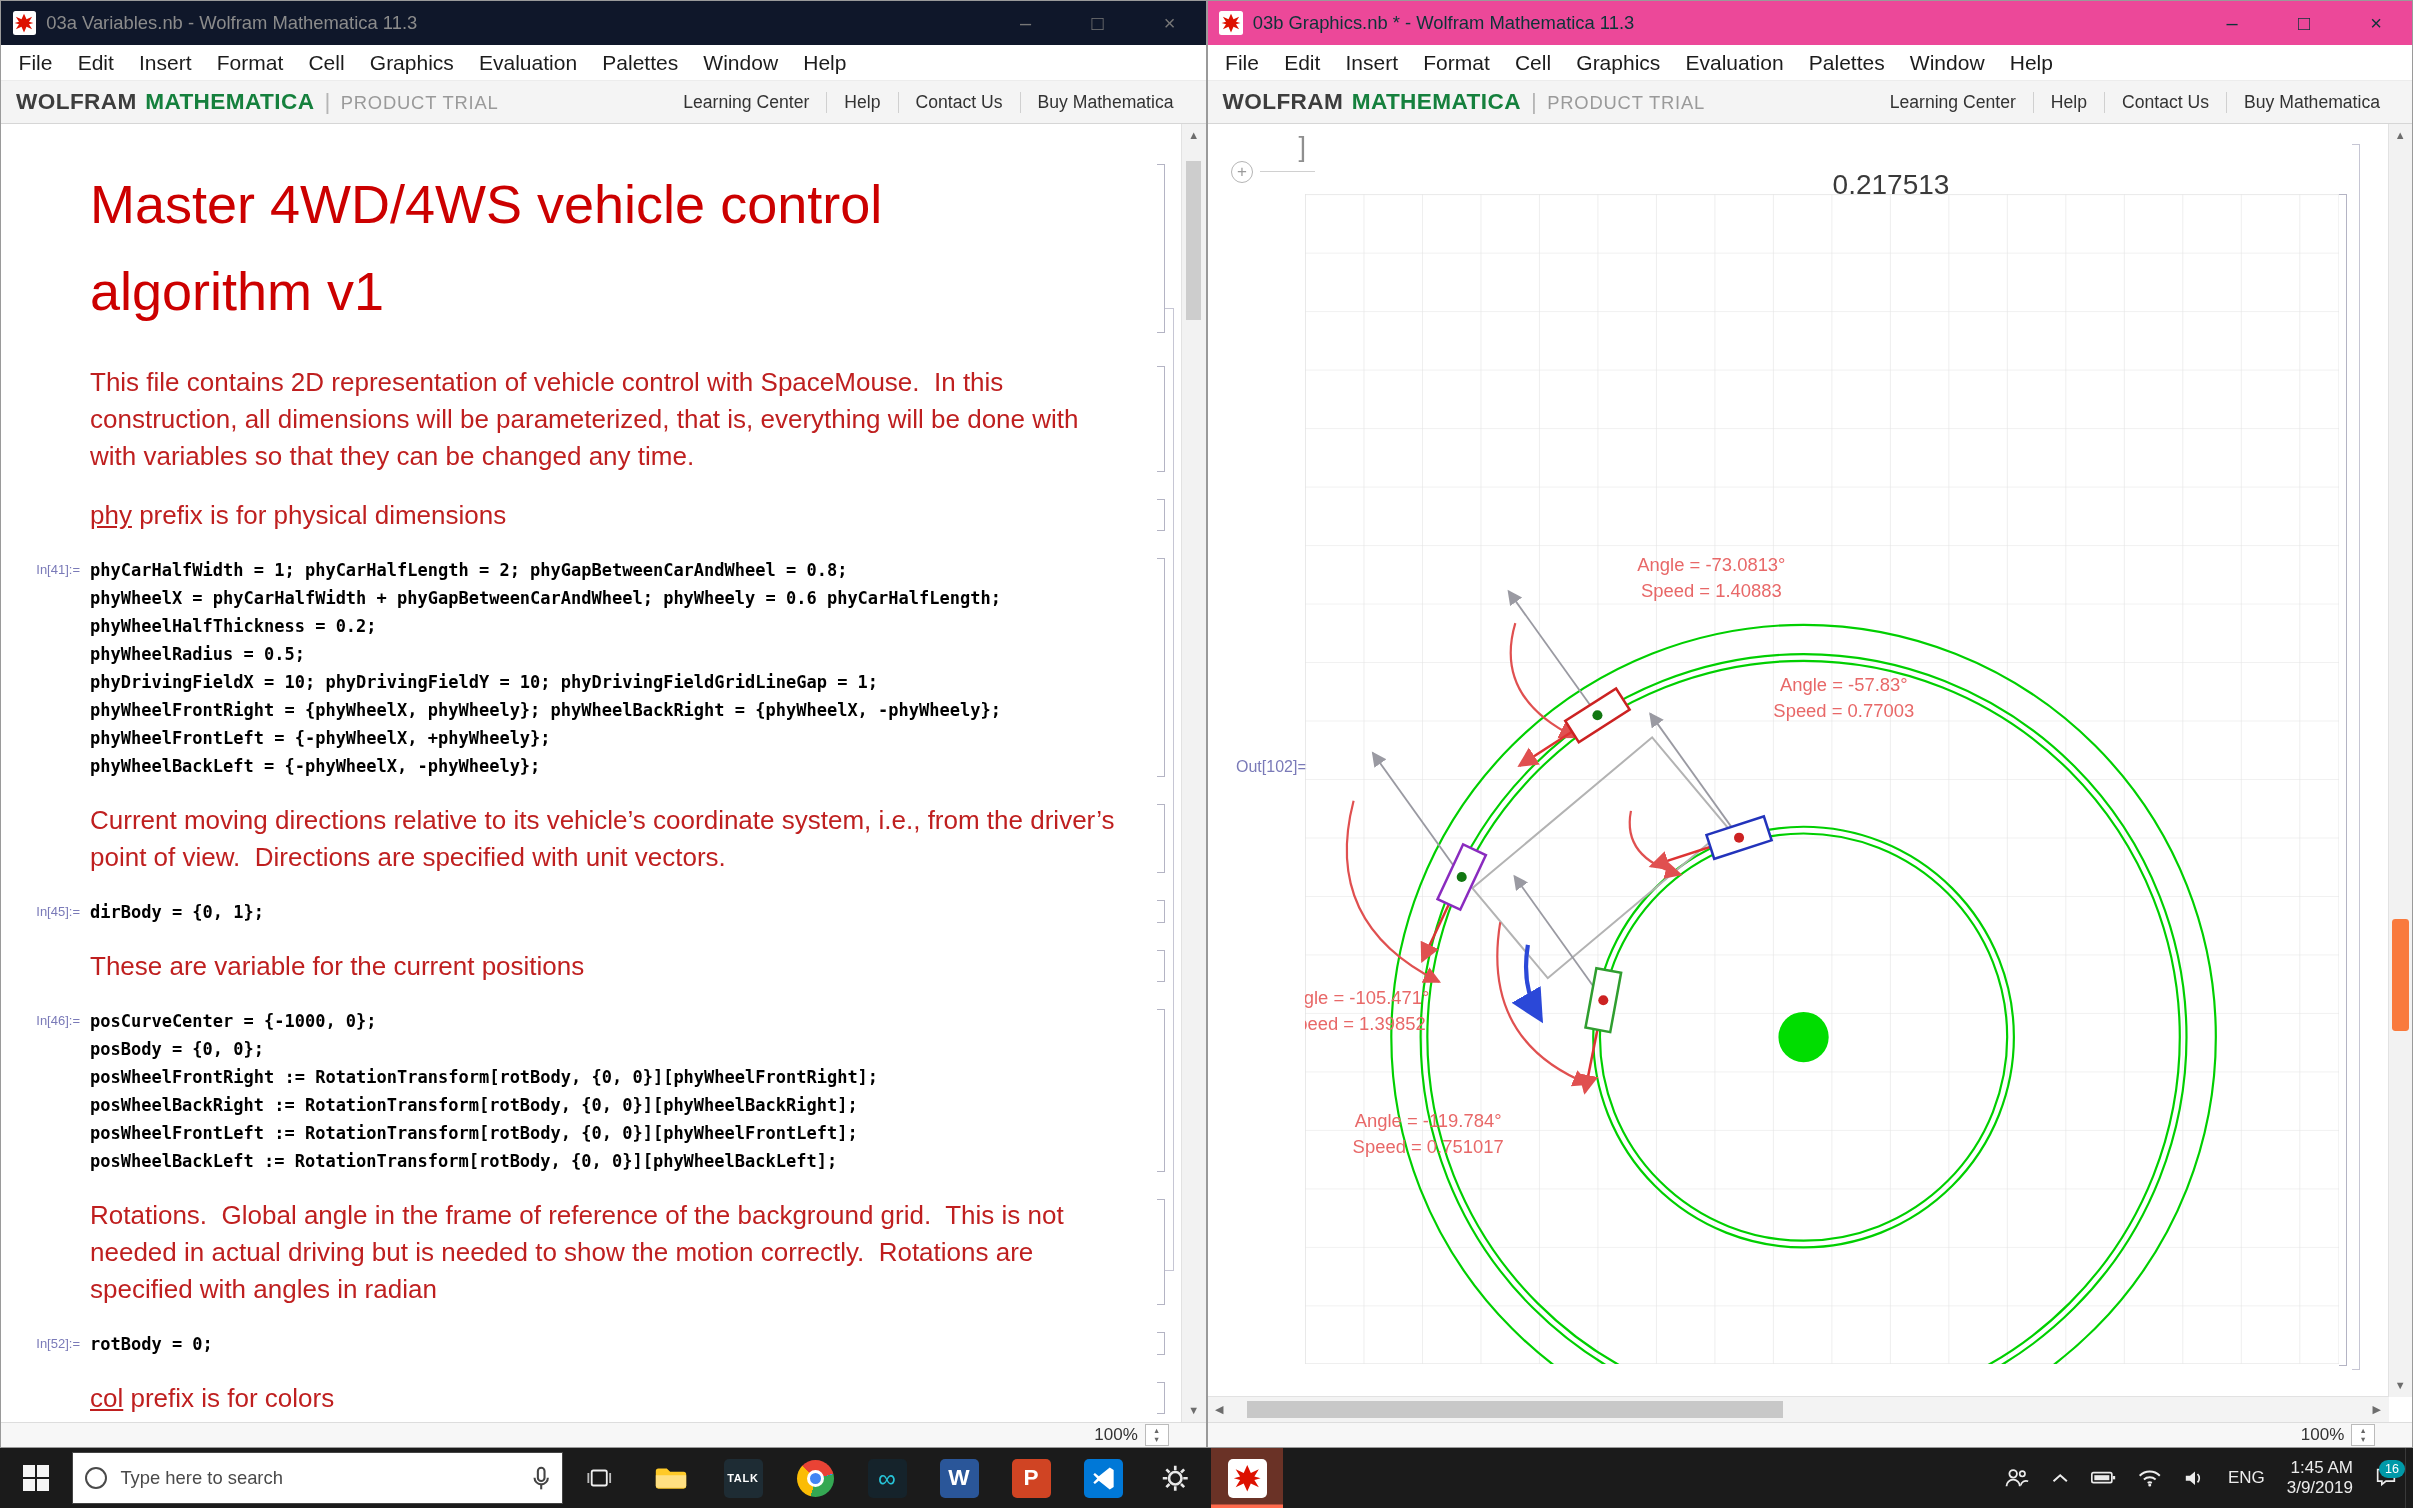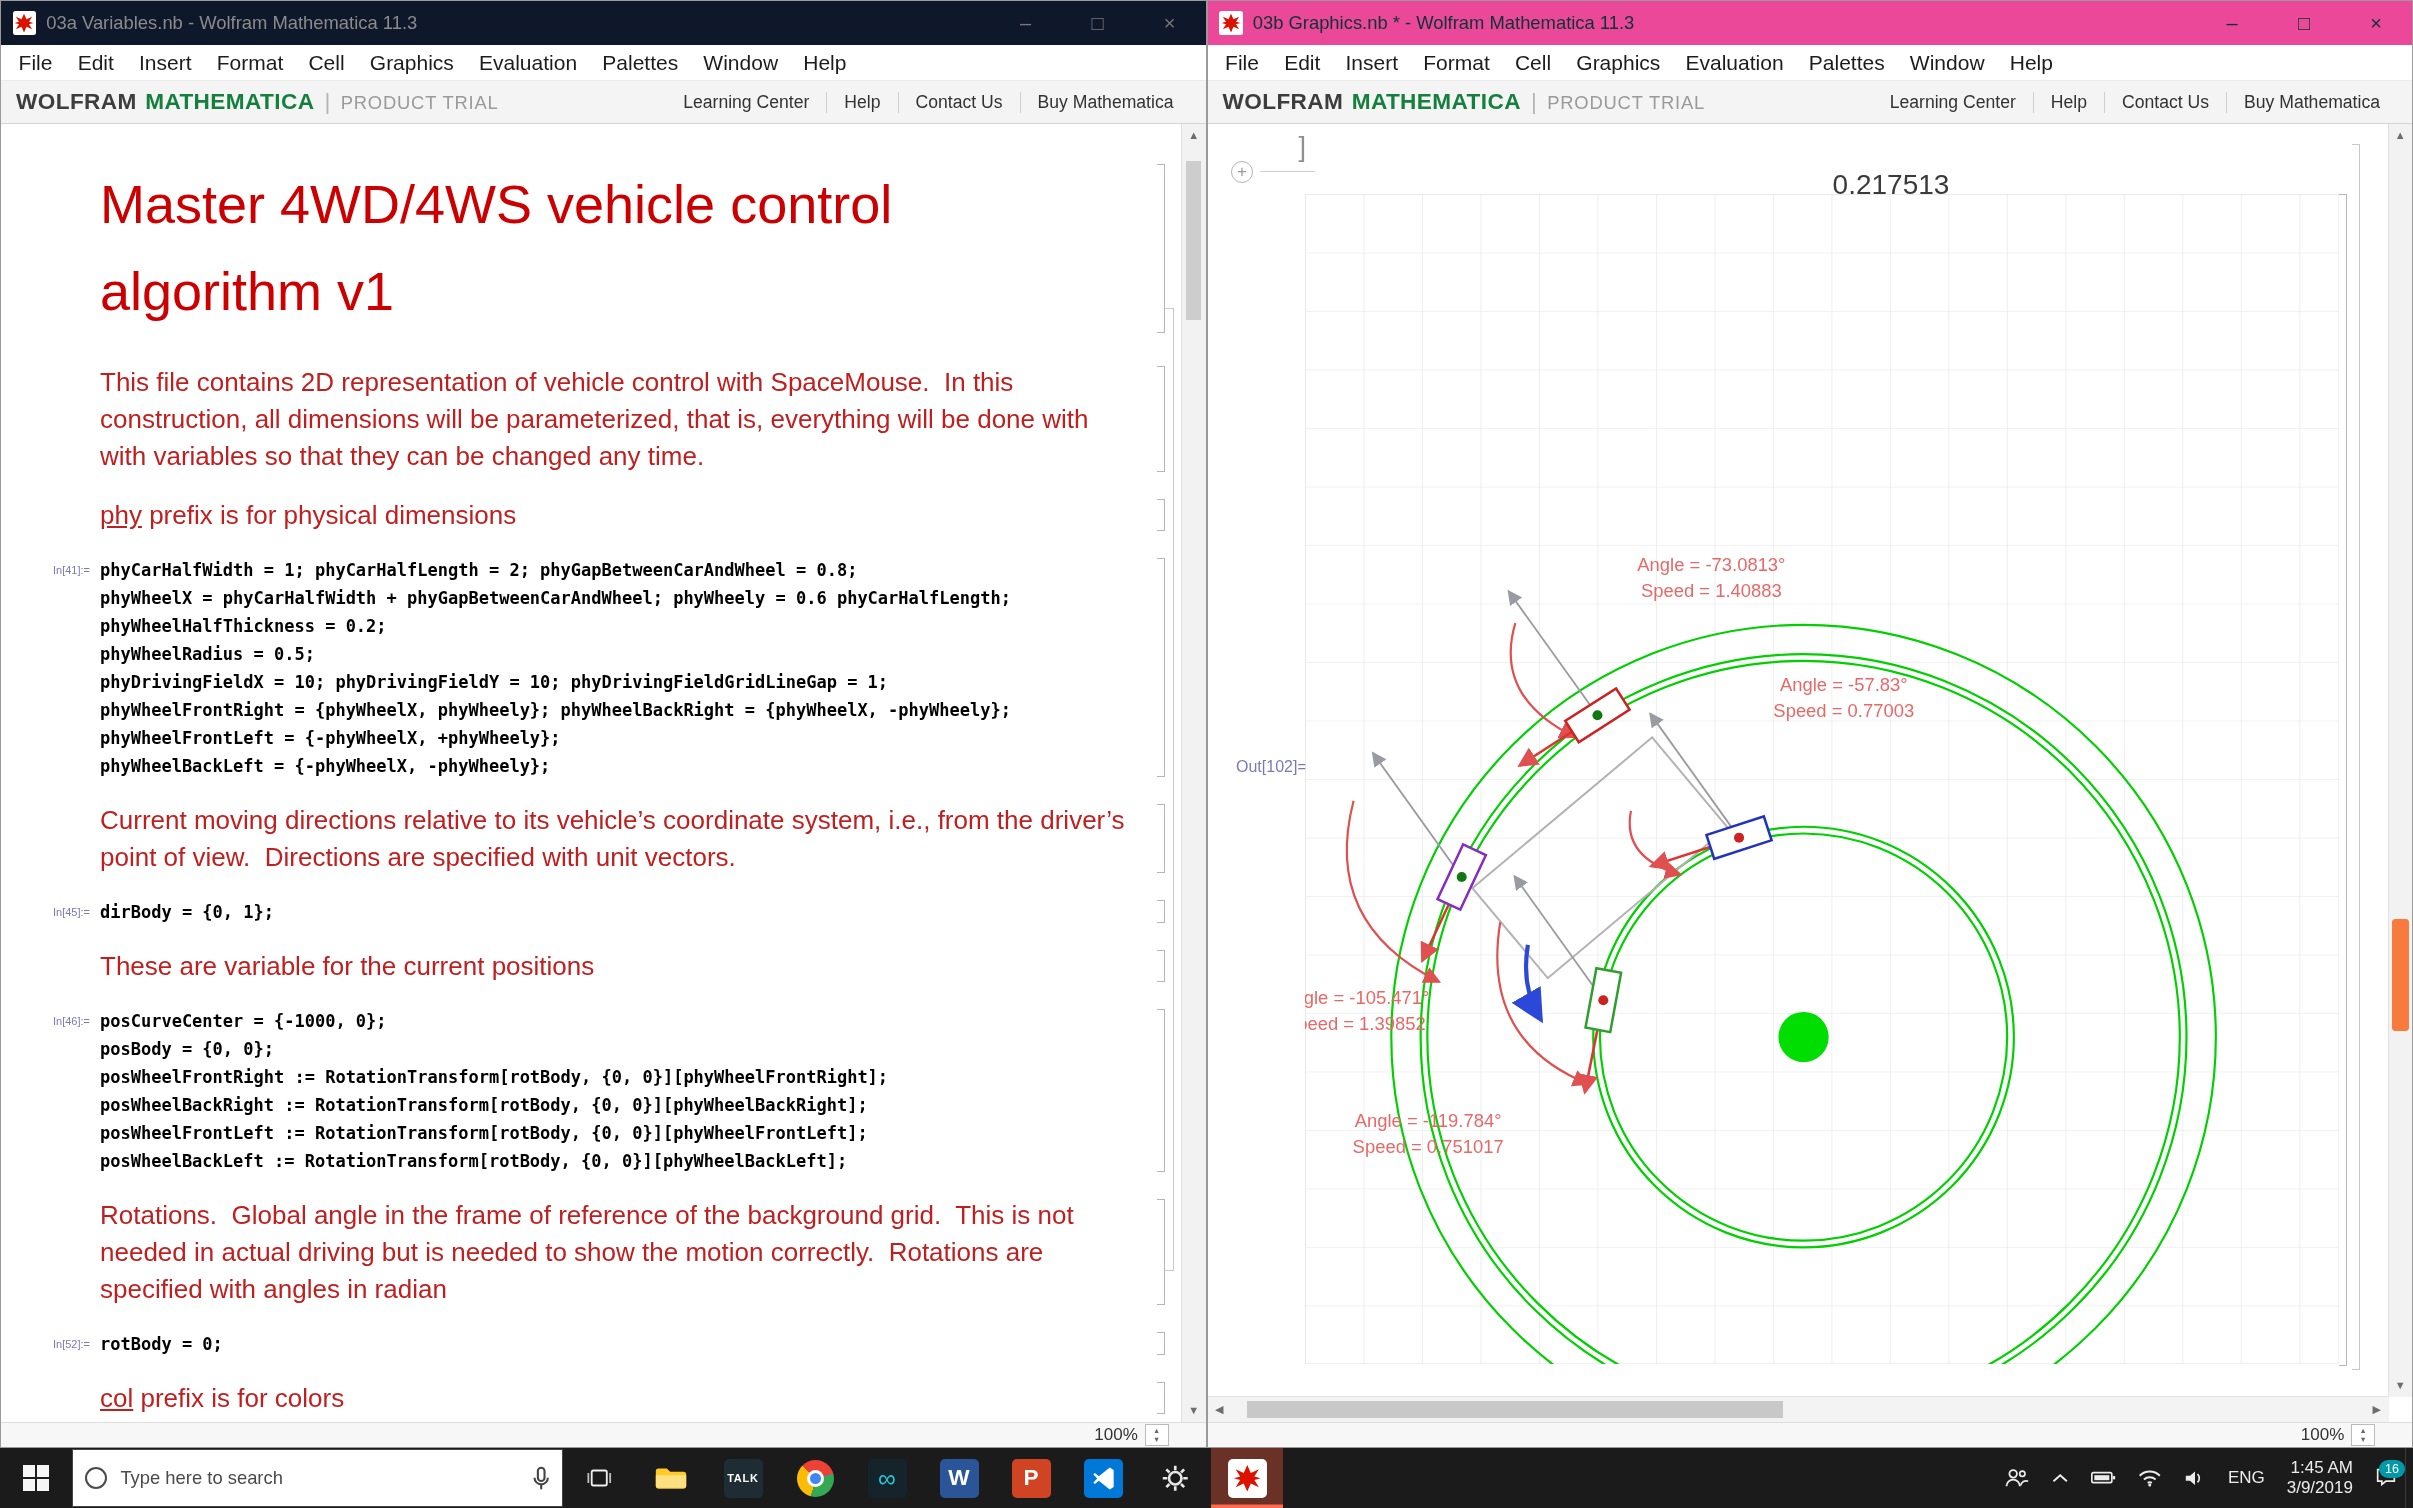--- a/index.html
+++ b/index.html
@@ -30,21 +30,21 @@
   .brand .bdiv{color:#b5b5b5;font-weight:normal;margin:0 10px;}
   .brand .product{color:#9a9a9a;font-weight:normal;font-size:18.4px;letter-spacing:0.8px;}
   .tb-links{margin-left:auto;display:flex;align-items:center;font-size:17.6px;color:#333;}
   .tb-link{padding:0 17px;border-left:0.8px solid #d0d0d0;white-space:nowrap;}
   .tb-link:first-child{border-left:none;}
   
   .nb{flex:1;position:relative;overflow:hidden;background:#fff;}
   .cells{position:absolute;top:0;left:0;right:23.5px;bottom:25px;padding-top:34px;overflow:hidden;}
   .cell{display:flex;}
   .gutter{width:89px;flex:none;text-align:right;padding-right:10px;box-sizing:border-box;
-    font-size:11px;color:#7a7ab8;line-height:28px;margin-left:10px;}
+    font-size:13px;color:#7a7ab8;line-height:28px;}
   .cbody{flex:1;min-width:0;}
   .cbracket{width:54px;flex:none;position:relative;}
   .cbracket::after{content:"";position:absolute;right:17px;top:2.5px;bottom:2.5px;width:7.5px;
     border-top:1.7px solid #b4b4c4;border-right:1.7px solid #b4b4c4;border-bottom:1.7px solid #b4b4c4;}
   .group-bracket{position:absolute;right:32px;top:184px;bottom:176px;width:7.5px;
     border-top:1.7px solid #c6c6d4;border-right:1.7px solid #c6c6d4;border-bottom:1.7px solid #c6c6d4;}
   .nb-title{font-size:54px;line-height:87px;color:#cc0000;font-weight:400;max-width:872px;margin:0;}
   .cell-title{margin:3.4px 0 28.5px;}
   .cell-text{margin:22px 0;}
   .txt{font-size:26px;line-height:37px;color:#bf1f1f;white-space:pre-wrap;max-width:1039px;}
@@ -77,21 +77,21 @@
   .rbracket-cell{position:absolute;right:65px;top:70px;height:1170px;width:7.5px;
     border-top:1.7px solid #b4b4c4;border-right:1.7px solid #b4b4c4;border-bottom:1.7px solid #b4b4c4;}
   .rbracket-group{position:absolute;right:52px;top:20px;height:1224px;width:7.5px;
     border-top:1.7px solid #c6c6d4;border-right:1.7px solid #c6c6d4;border-bottom:1.7px solid #c6c6d4;}
   
   .taskbar{position:absolute;left:0;bottom:0;width:2413px;height:60px;background:#1b1b1b;display:flex;align-items:center;}
   .tb-btn{width:72px;height:60px;flex:none;display:flex;align-items:center;justify-content:center;}
   .tb-btn.active{background:rgba(226,84,56,0.40);box-shadow:inset 0 -3.4px 0 #ff6a4d;}
   .winlogo{display:grid;grid-template-columns:11.7px 11.7px;grid-gap:2.5px;}
   .winlogo span{width:11.7px;height:11.7px;background:#f5f5f5;}
-  .searchbox{width:491px;height:58px;flex:none;background:#fff;display:flex;align-items:center;padding:0 11.7px;box-sizing:border-box;border:0.8px solid #444;}
+  .searchbox{width:491px;height:52px;flex:none;background:#fff;display:flex;align-items:center;padding:0 11.7px;box-sizing:border-box;border:0.8px solid #444;}
   .cortana-ring{width:22px;height:22px;border:2.5px solid #4a4a4a;border-radius:50%;flex:none;margin-right:11.7px;box-sizing:border-box;}
   .searchbox input{flex:1;border:none;outline:none;font-size:18.4px;color:#333;font-family:"Liberation Sans",sans-serif;background:transparent;}
   .searchbox input::placeholder{color:#4a4a4a;}
   .tile{width:39px;height:39px;border-radius:5px;display:flex;align-items:center;justify-content:center;font-weight:bold;color:#fff;}
   .tile.talk{background:#1e2c34;font-size:11px;letter-spacing:0.8px;}
   .tile.loop{background:#15232b;color:#27c4d8;font-size:25px;font-weight:normal;}
   .tile.word{background:#2a5699;font-size:22.6px;}
   .tile.ppt{background:#d04423;font-size:22.6px;}
   .tile.vscode{background:#0078d7;}
   .tile.mtile{background:#fff;}

